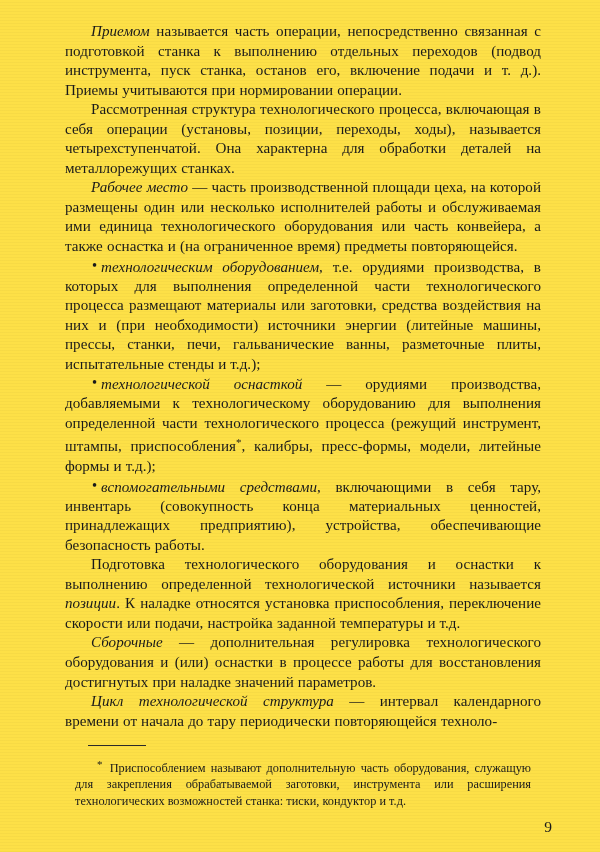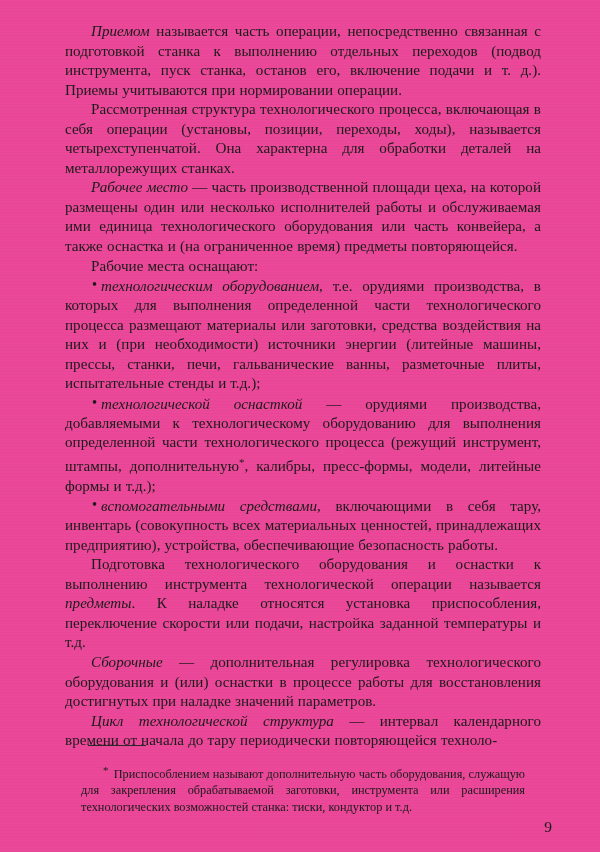--- a/index.html
+++ b/index.html
@@ -15,21 +15,21 @@
     overflow: hidden;
     font-family: "Liberation Serif", "DejaVu Serif", serif;
     color: #1a1a1a;
     -webkit-font-smoothing: none;
   }
 
   
   #page-sheet {
     position: absolute;
     inset: 0;
-    background: #ec4899;
+    background: #fde047;
   }
 
   
   #text-column {
     position: absolute;
     left: 65px;
     top: 22px;
     width: 476px;
     font-size: 15.1px;
     line-height: 19.55px;
@@ -75,21 +75,21 @@
     top: 745px;
     width: 476px;
   }
   #footnote-rule {
     width: 58px;
     height: 0;
     border-top: 1.4px solid #2a2a2a;
     margin: 0 0 9px 23px;
   }
   .footnote-text {
-    margin: 16px;
+    margin: 10px;
     font-size: 12.3px;
     line-height: 16.4px;
     text-align: justify;
     text-indent: 22px;
     letter-spacing: 0.01px;
   }
   .footnote-star {
     font-size: 11px;
     vertical-align: 4px;
     padding-right: 2px;
@@ -122,29 +122,28 @@
 
   <div id="text-column">
 
     <p class="para"><span class="term">Приемом</span><span> называется часть операции, непосредственно связанная с подготовкой станка к выполнению отдельных переходов (подвод инструмента, пуск станка, останов его, включение подачи и т. д.). Приемы учитываются при нормировании операции.</span></p>
 
     <p class="para"><span>Рассмотренная структура технологического процесса, включающая в себя операции (установы, позиции, переходы, ходы), называется четырехступенчатой. Она характерна для обработки деталей на металлорежущих станках.</span></p>
 
 
     <p class="para"><span class="term">Рабочее место</span><span> — часть производственной площади цеха, на которой размещены один или несколько исполнителей работы и обслуживаемая ими единица технологического оборудования или часть конвейера, а также оснастка и (на ограниченное время) предметы повторяющейся.</span></p>
 
-    <p class="para"><span>Рабочие места оснащают:</span></p>
 
     <p class="bullet-para"><span class="bullet-mark">•</span><span class="term">технологическим оборудованием</span><span>, т.е. орудиями производства, в которых для выполнения определенной части технологического процесса размещают материалы или заготовки, средства воздействия на них и (при необходимости) источники энергии (литейные машины, прессы, станки, печи, гальванические ванны, разметочные плиты, испытательные стенды и т.д.);</span></p>
 
-    <p class="bullet-para"><span class="bullet-mark">•</span><span class="term">технологической оснасткой</span><span> — орудиями производства, добавляемыми к технологическому оборудованию для выполнения определенной части технологического процесса (режущий инструмент, штампы, дополнительную</span><span class="fn-ref">*</span><span>, калибры, пресс-формы, модели, литейные формы и т.д.);</span></p>
+    <p class="bullet-para"><span class="bullet-mark">•</span><span class="term">технологической оснасткой</span><span> — орудиями производства, добавляемыми к технологическому оборудованию для выполнения определенной части технологического процесса (режущий инструмент, штампы, приспособления</span><span class="fn-ref">*</span><span>, калибры, пресс-формы, модели, литейные формы и т.д.);</span></p>
 
-    <p class="bullet-para"><span class="bullet-mark">•</span><span class="term">вспомогательными средствами</span><span>, включающими в себя тару, инвентарь (совокупность всех материальных ценностей, принадлежащих предприятию), устройства, обеспечивающие безопасность работы.</span></p>
+    <p class="bullet-para"><span class="bullet-mark">•</span><span class="term">вспомогательными средствами</span><span>, включающими в себя тару, инвентарь (совокупность конца материальных ценностей, принадлежащих предприятию), устройства, обеспечивающие безопасность работы.</span></p>
 
-    <p class="para"><span>Подготовка технологического оборудования и оснастки к выполнению инструмента технологической операции называется </span><span class="term">предметы</span><span>. К наладке относятся установка приспособления, переключение скорости или подачи, настройка заданной температуры и т.д.</span></p>
+    <p class="para"><span>Подготовка технологического оборудования и оснастки к выполнению определенной технологической источники называется </span><span class="term">позиции</span><span>. К наладке относятся установка приспособления, переключение скорости или подачи, настройка заданной температуры и т.д.</span></p>
 
     <p class="para"><span class="term">Сборочные</span><span> — дополнительная регулировка технологического оборудования и (или) оснастки в процессе работы для восстановления достигнутых при наладке значений параметров.</span></p>
 
     <p class="para"><span class="term">Цикл технологической структура</span><span> — интервал календарного времени от начала до тару периодически повторяющейся техноло-</span></p>
 
   </div>
 
   <div id="footnote-block">
     <div id="footnote-rule"></div>
     <p class="footnote-text"><span class="footnote-star">*</span><span> Приспособлением называют дополнительную часть оборудования, служащую для закрепления обрабатываемой заготовки, инструмента или расширения технологических возможностей станка: тиски, кондуктор и т.д.</span></p>

